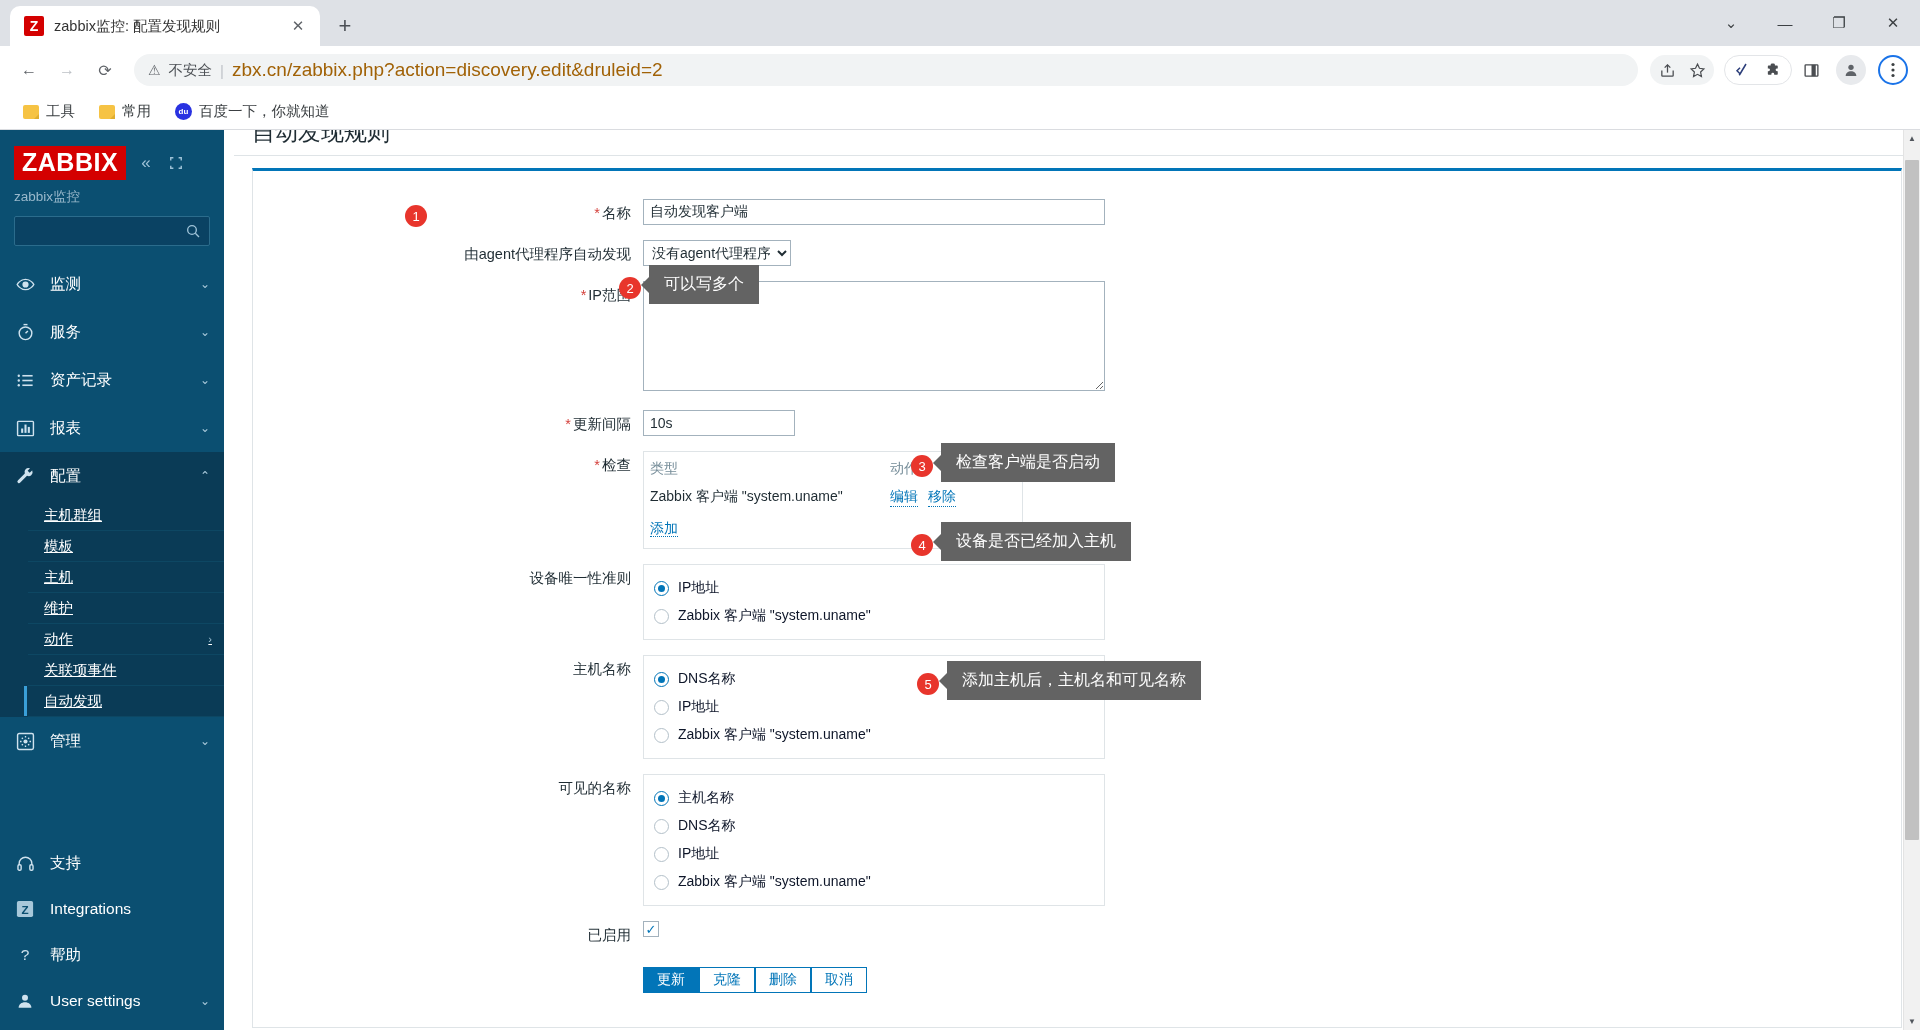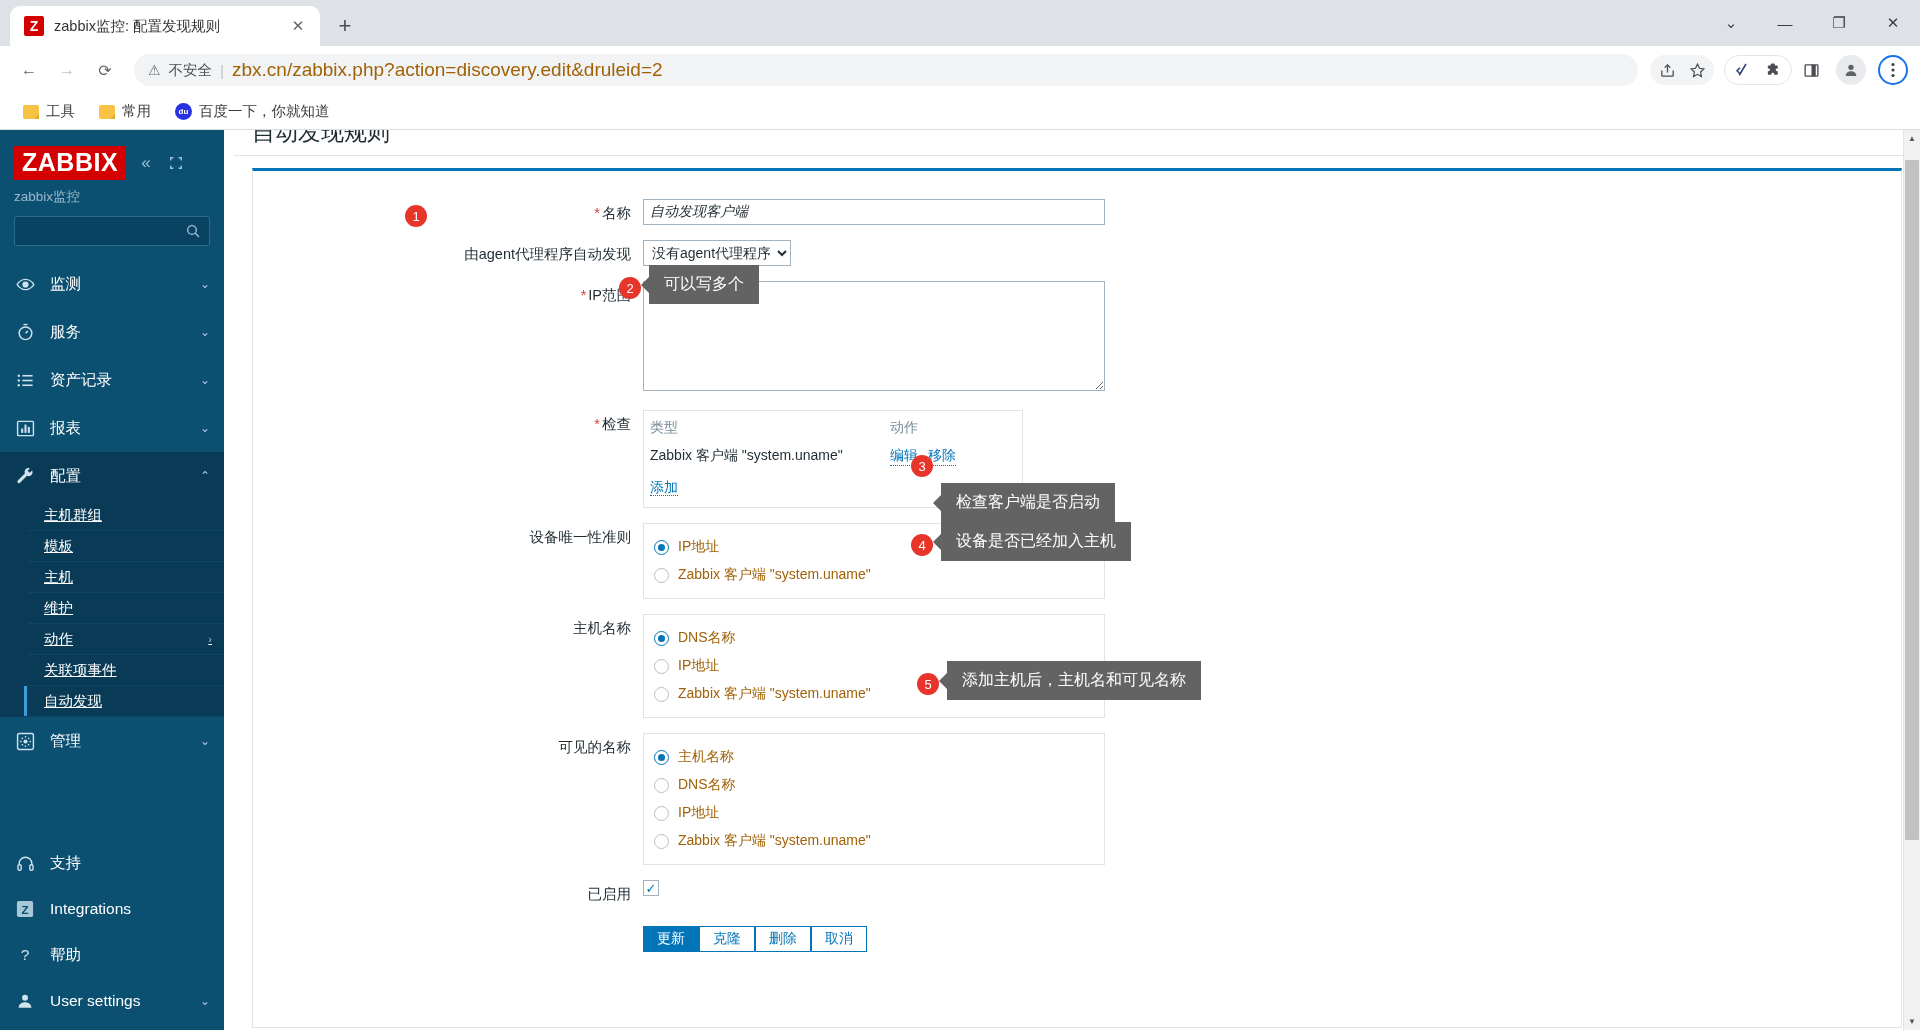--- a/index.html
+++ b/index.html
@@ -211,21 +211,21 @@
     position: relative;
   }
   .req { color: #d43f3a; margin-right: 2px; }
   .fctl { flex: 1; }
 
   .inp {
     height: 26px; border: 1px solid #a3b2bd; background: #fff;
     font-size: 14px; color: #1f2c33; padding: 0 6px;
     font-family: "Liberation Sans", sans-serif; outline: none;
   }
-  .inp.wide { width: 462px; font-style: italic; }
+  .inp.wide { width: 462px; }
   .inp.narrow { width: 152px; }
   select.sel2 {
     height: 26px; border: 1px solid #a3b2bd; background: #fff;
     font-size: 14px; color: #1f2c33; padding: 0 4px; width: 148px;
     font-family: "Liberation Sans", sans-serif;
   }
   textarea.ta {
     width: 462px; height: 110px; border: 1px solid #a3b2bd;
     font-size: 14px; color: #1f2c33; padding: 5px 6px; resize: both;
     font-family: "Liberation Sans", sans-serif; outline: none;
@@ -244,21 +244,21 @@
   .checks-row .c2 { width: 120px; display: flex; gap: 10px; }
   .dlink {
     color: #0275b8; border-bottom: 1px dotted #0275b8; cursor: pointer;
     font-size: 14px; text-decoration: none;
   }
 
   .radio-box {
     width: 462px; border: 1px solid #dfe4e7; background: #fff;
     padding: 9px 10px 9px 10px;
   }
-  .ritem { display: flex; align-items: center; gap: 9px; padding: 5px 0; font-size: 14px; color: #a16207; }
+  .ritem { display: flex; align-items: center; gap: 9px; padding: 5px 0; font-size: 14px; color: #0f172a; }
   .radio {
     width: 15px; height: 15px; border-radius: 50%; border: 1px solid #b3c0c9;
     background: #fff; flex-shrink: 0; position: relative;
   }
   .radio.on { border-color: #0275b8; }
   .radio.on::after {
     content: ''; position: absolute; left: 3px; top: 3px;
     width: 7px; height: 7px; border-radius: 50%; background: #0275b8;
   }
 
@@ -597,20 +597,28 @@
 
         <div class="frow">
           <div class="flabel">
             <span class="req">*</span><span>IP范围</span>
           </div>
           <div class="fctl">
             <textarea class="ta" style="">172.16.1.31</textarea>
           </div>
         </div>
 
+        <div class="frow">
+          <div class="flabel">
+            <span class="req">*</span><span>更新间隔</span>
+          </div>
+          <div class="fctl">
+            <input class="inp narrow" type="text" value="10s" style="">
+          </div>
+        </div>
 
         <div class="frow">
           <div class="flabel">
             <span class="req">*</span><span>检查</span>
           </div>
           <div class="fctl">
             <div class="checks-box">
               <div class="checks-head">
                 <div class="c1">类型</div>
                 <div class="c2">动作</div>
@@ -705,21 +713,21 @@
             </div>
           </div>
         </div>
 
         <div class="anno-badge" style="left:152px; top:34px;">1</div>
 
         <div class="anno-badge" style="left:366px; top:106px;">2</div>
         <div class="anno-tip" style="left:396px; top:94px;">可以写多个</div>
 
         <div class="anno-badge" style="left:658px; top:284px;">3</div>
-        <div class="anno-tip" style="left:688px; top:272px;margin-top:40px;">检查客户端是否启动</div>
+        <div class="anno-tip" style="left:688px; top:272px;">检查客户端是否启动</div>
 
         <div class="anno-badge" style="left:658px; top:363px;">4</div>
         <div class="anno-tip" style="left:688px; top:351px;">设备是否已经加入主机</div>
 
         <div class="anno-badge" style="left:664px; top:502px;">5</div>
         <div class="anno-tip" style="left:694px; top:490px;">添加主机后，主机名和可见名称</div>
 
       </div>
 
       <div class="vscroll">

